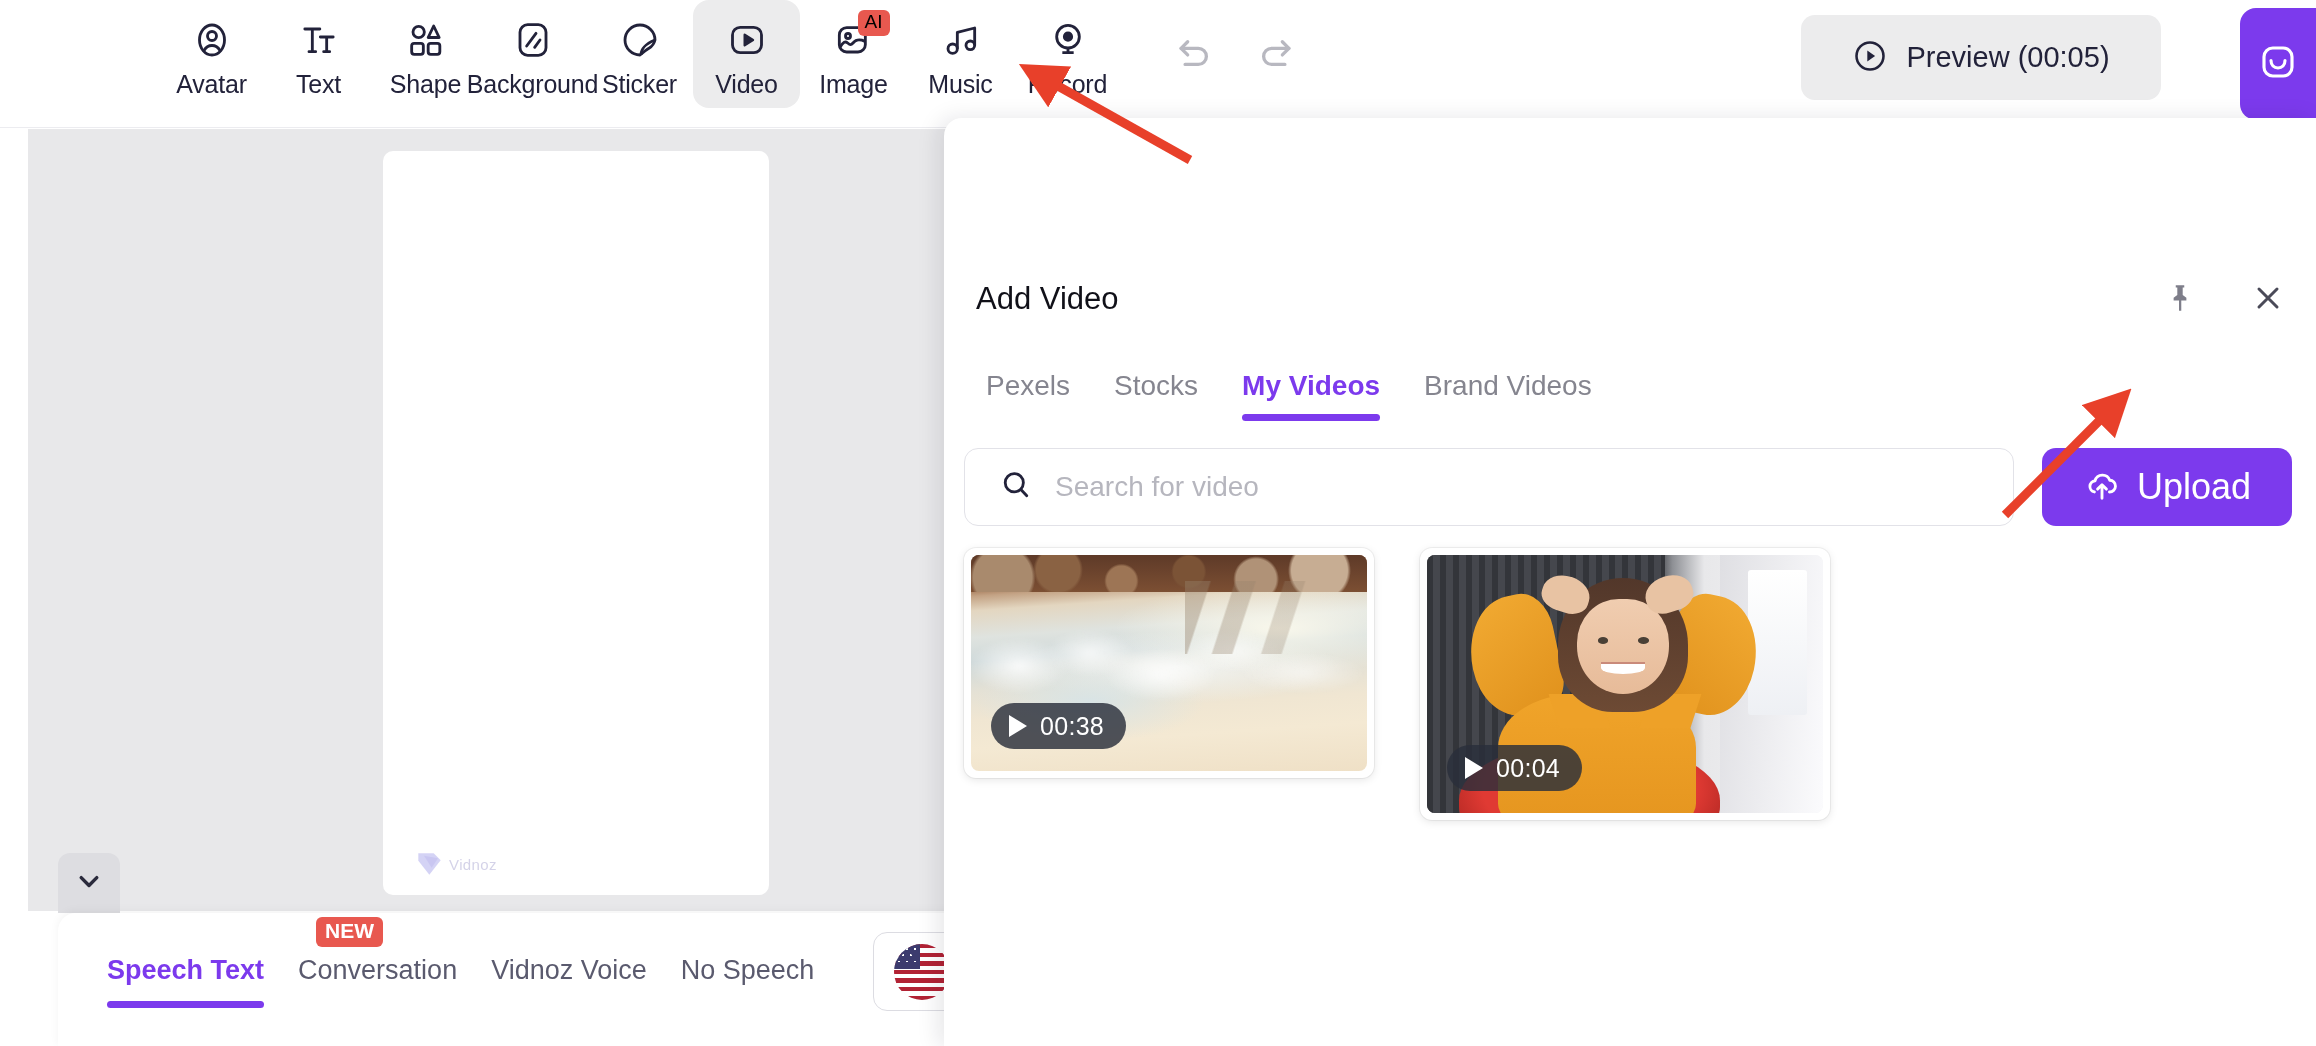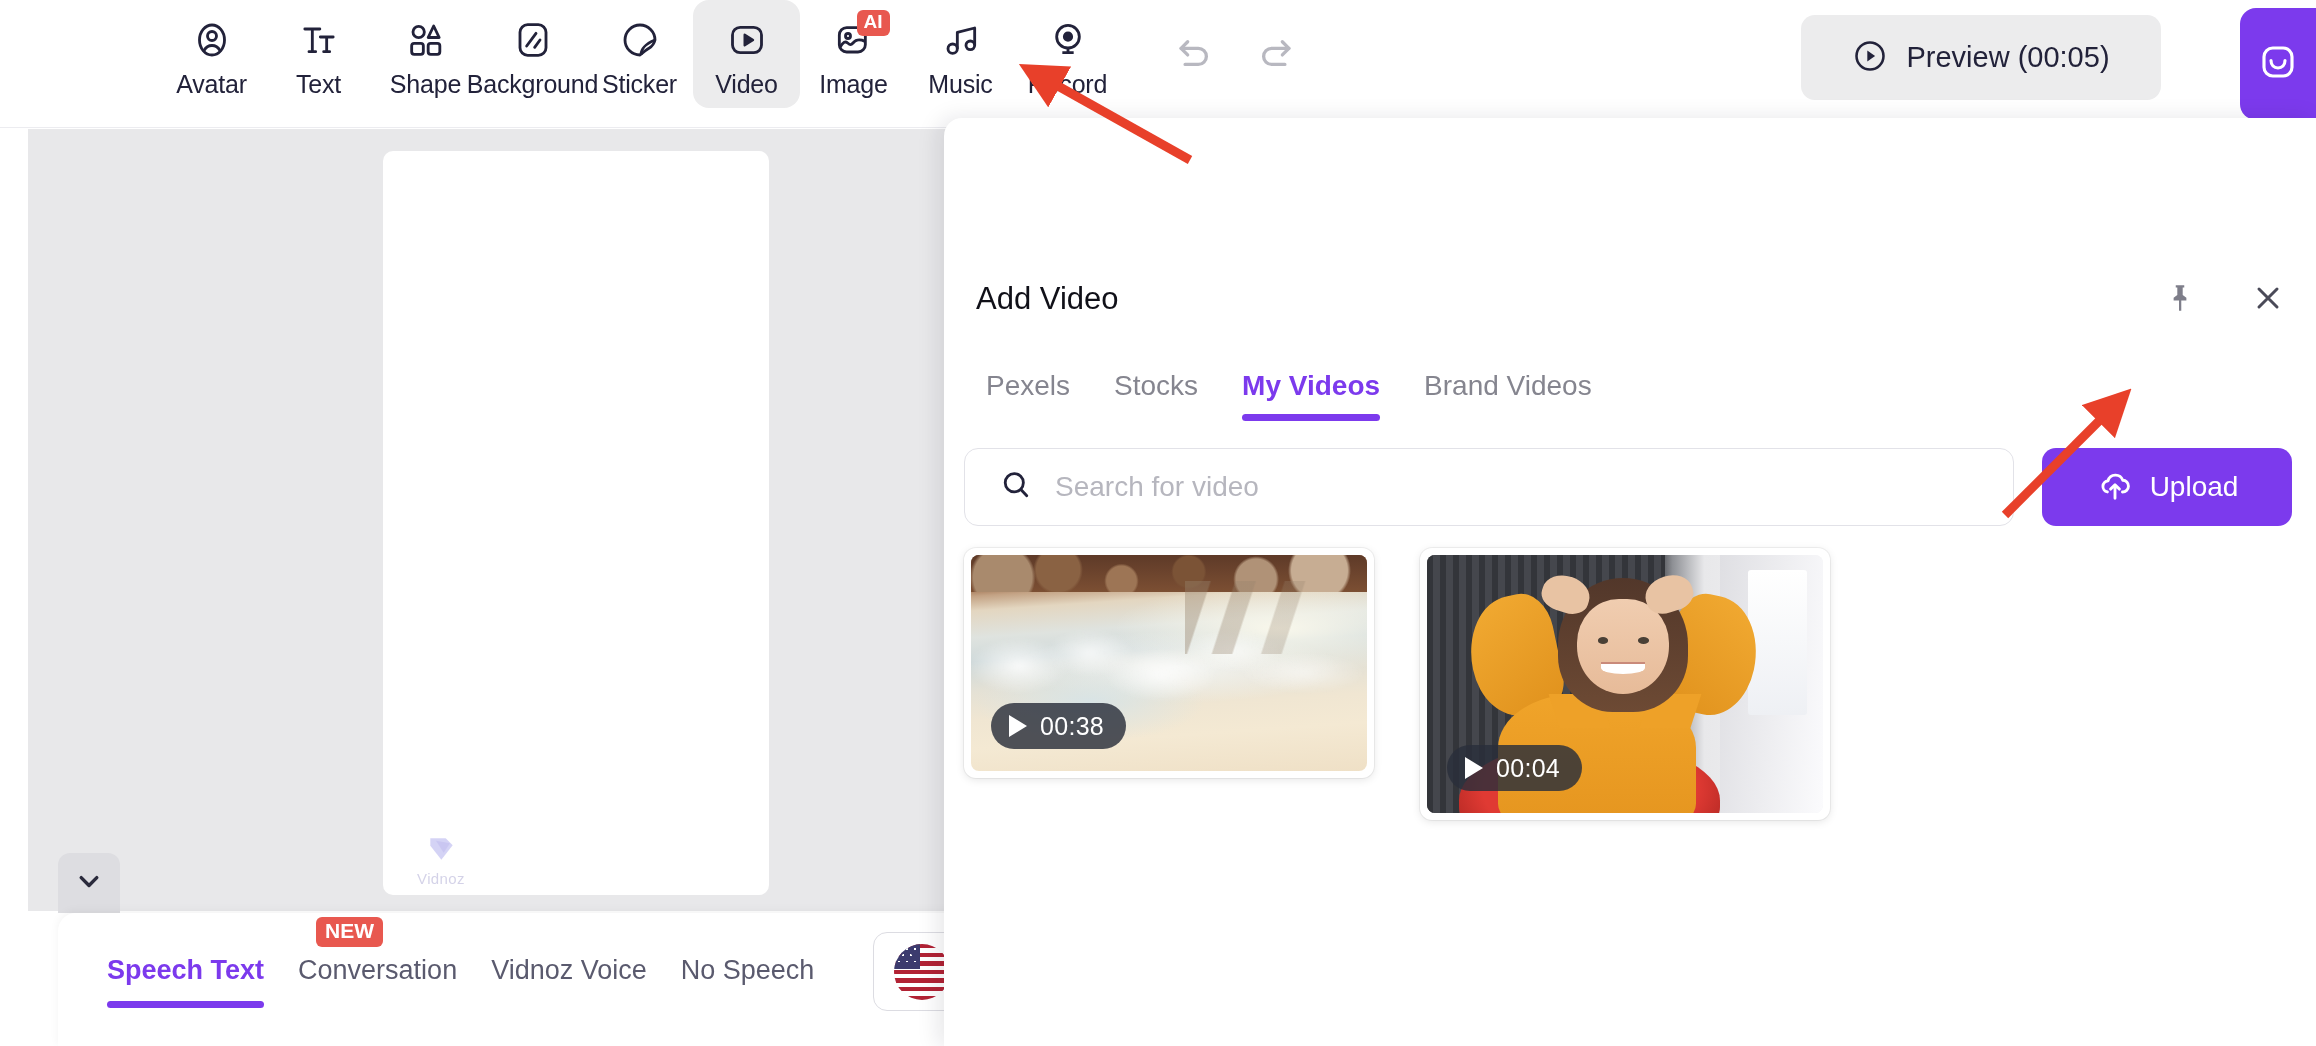--- a/index.html
+++ b/index.html
@@ -24,21 +24,21 @@
     padding-top:18px; cursor:pointer; position:relative;
   }
   .tool.active { background:#ececed; }
   .tool .ic { width:44px; height:44px; display:flex; align-items:center; justify-content:center; position:relative; }
   .tool .lbl {
     margin-top:8px; font-size:25px; color:#22223a; letter-spacing:-0.2px;
     white-space:nowrap;
   }
   .ai-badge {
     position:absolute; right:-14px; top:-8px;
-    background:#e8584f; color:#ffffff; font-size:19px; font-weight:bold;
+    background:#e8584f; color:#000000; font-size:19px; font-weight:normal;
     border-radius:6px; padding:1px 7px 3px 7px; line-height:1.15;
   }
 
   #undoredo { display:flex; align-items:center; margin-left:46px; margin-top:24px; gap:24px; }
   .ur { width:56px; height:56px; display:flex; align-items:center; justify-content:center; cursor:pointer; }
 
   #preview-btn {
     position:absolute; right:155px; top:15px;
     height:85px; min-width:360px; padding:0 40px;
     background:#ececed; border-radius:14px;
@@ -57,21 +57,21 @@
   #stage {
     position:absolute; left:28px; top:129px; width:2288px; height:782px;
     background:#e8e8ea;
   }
   #canvas {
     position:absolute; left:355px; top:22px; width:386px; height:744px;
     background:#fff; border-radius:10px;
   }
   #watermark {
     position:absolute; left:26px; bottom:8px; width:64px;
-    display:flex; flex-direction:column; align-items:center;
+    display:flex; flex-direction:row; align-items:center;
     opacity:0.42; pointer-events:none;
   }
   #watermark .wtxt { font-size:15px; color:#9a96c9; margin-top:-2px; letter-spacing:0.4px; }
 
   #collapse-btn {
     position:absolute; left:58px; top:853px; width:62px; height:60px;
     background:#dddde1; border-radius:12px 12px 0 0;
     display:flex; align-items:center; justify-content:center; cursor:pointer;
   }
 
@@ -143,21 +143,21 @@
   }
   #search-input {
     border:none; outline:none; background:transparent; font-size:28px;
     color:#22223a; width:100%; font-family:"Liberation Sans", sans-serif;
   }
   #search-input::placeholder { color:#b6b6be; }
   #upload-btn {
     flex:0 0 250px; height:78px; background:#7c3aed; border-radius:14px;
     display:flex; align-items:center; justify-content:center; gap:16px; cursor:pointer;
   }
-  #upload-btn .utxt { font-size:28px; color:#fff; }
+  #upload-btn .utxt { font-size:36px; color:#fff; }
 
   #video-grid {
     position:absolute; left:20px; top:430px; right:24px;
     display:flex; gap:46px; align-items:flex-start;text-align:center;
   }
   .vcard {
     width:410px; border-radius:12px; background:#fff;
     box-shadow:0 0 0 1px rgba(0,0,0,0.05), 0 2px 9px rgba(0,0,0,0.10);
     padding:7px; cursor:pointer; position:relative;
   }

